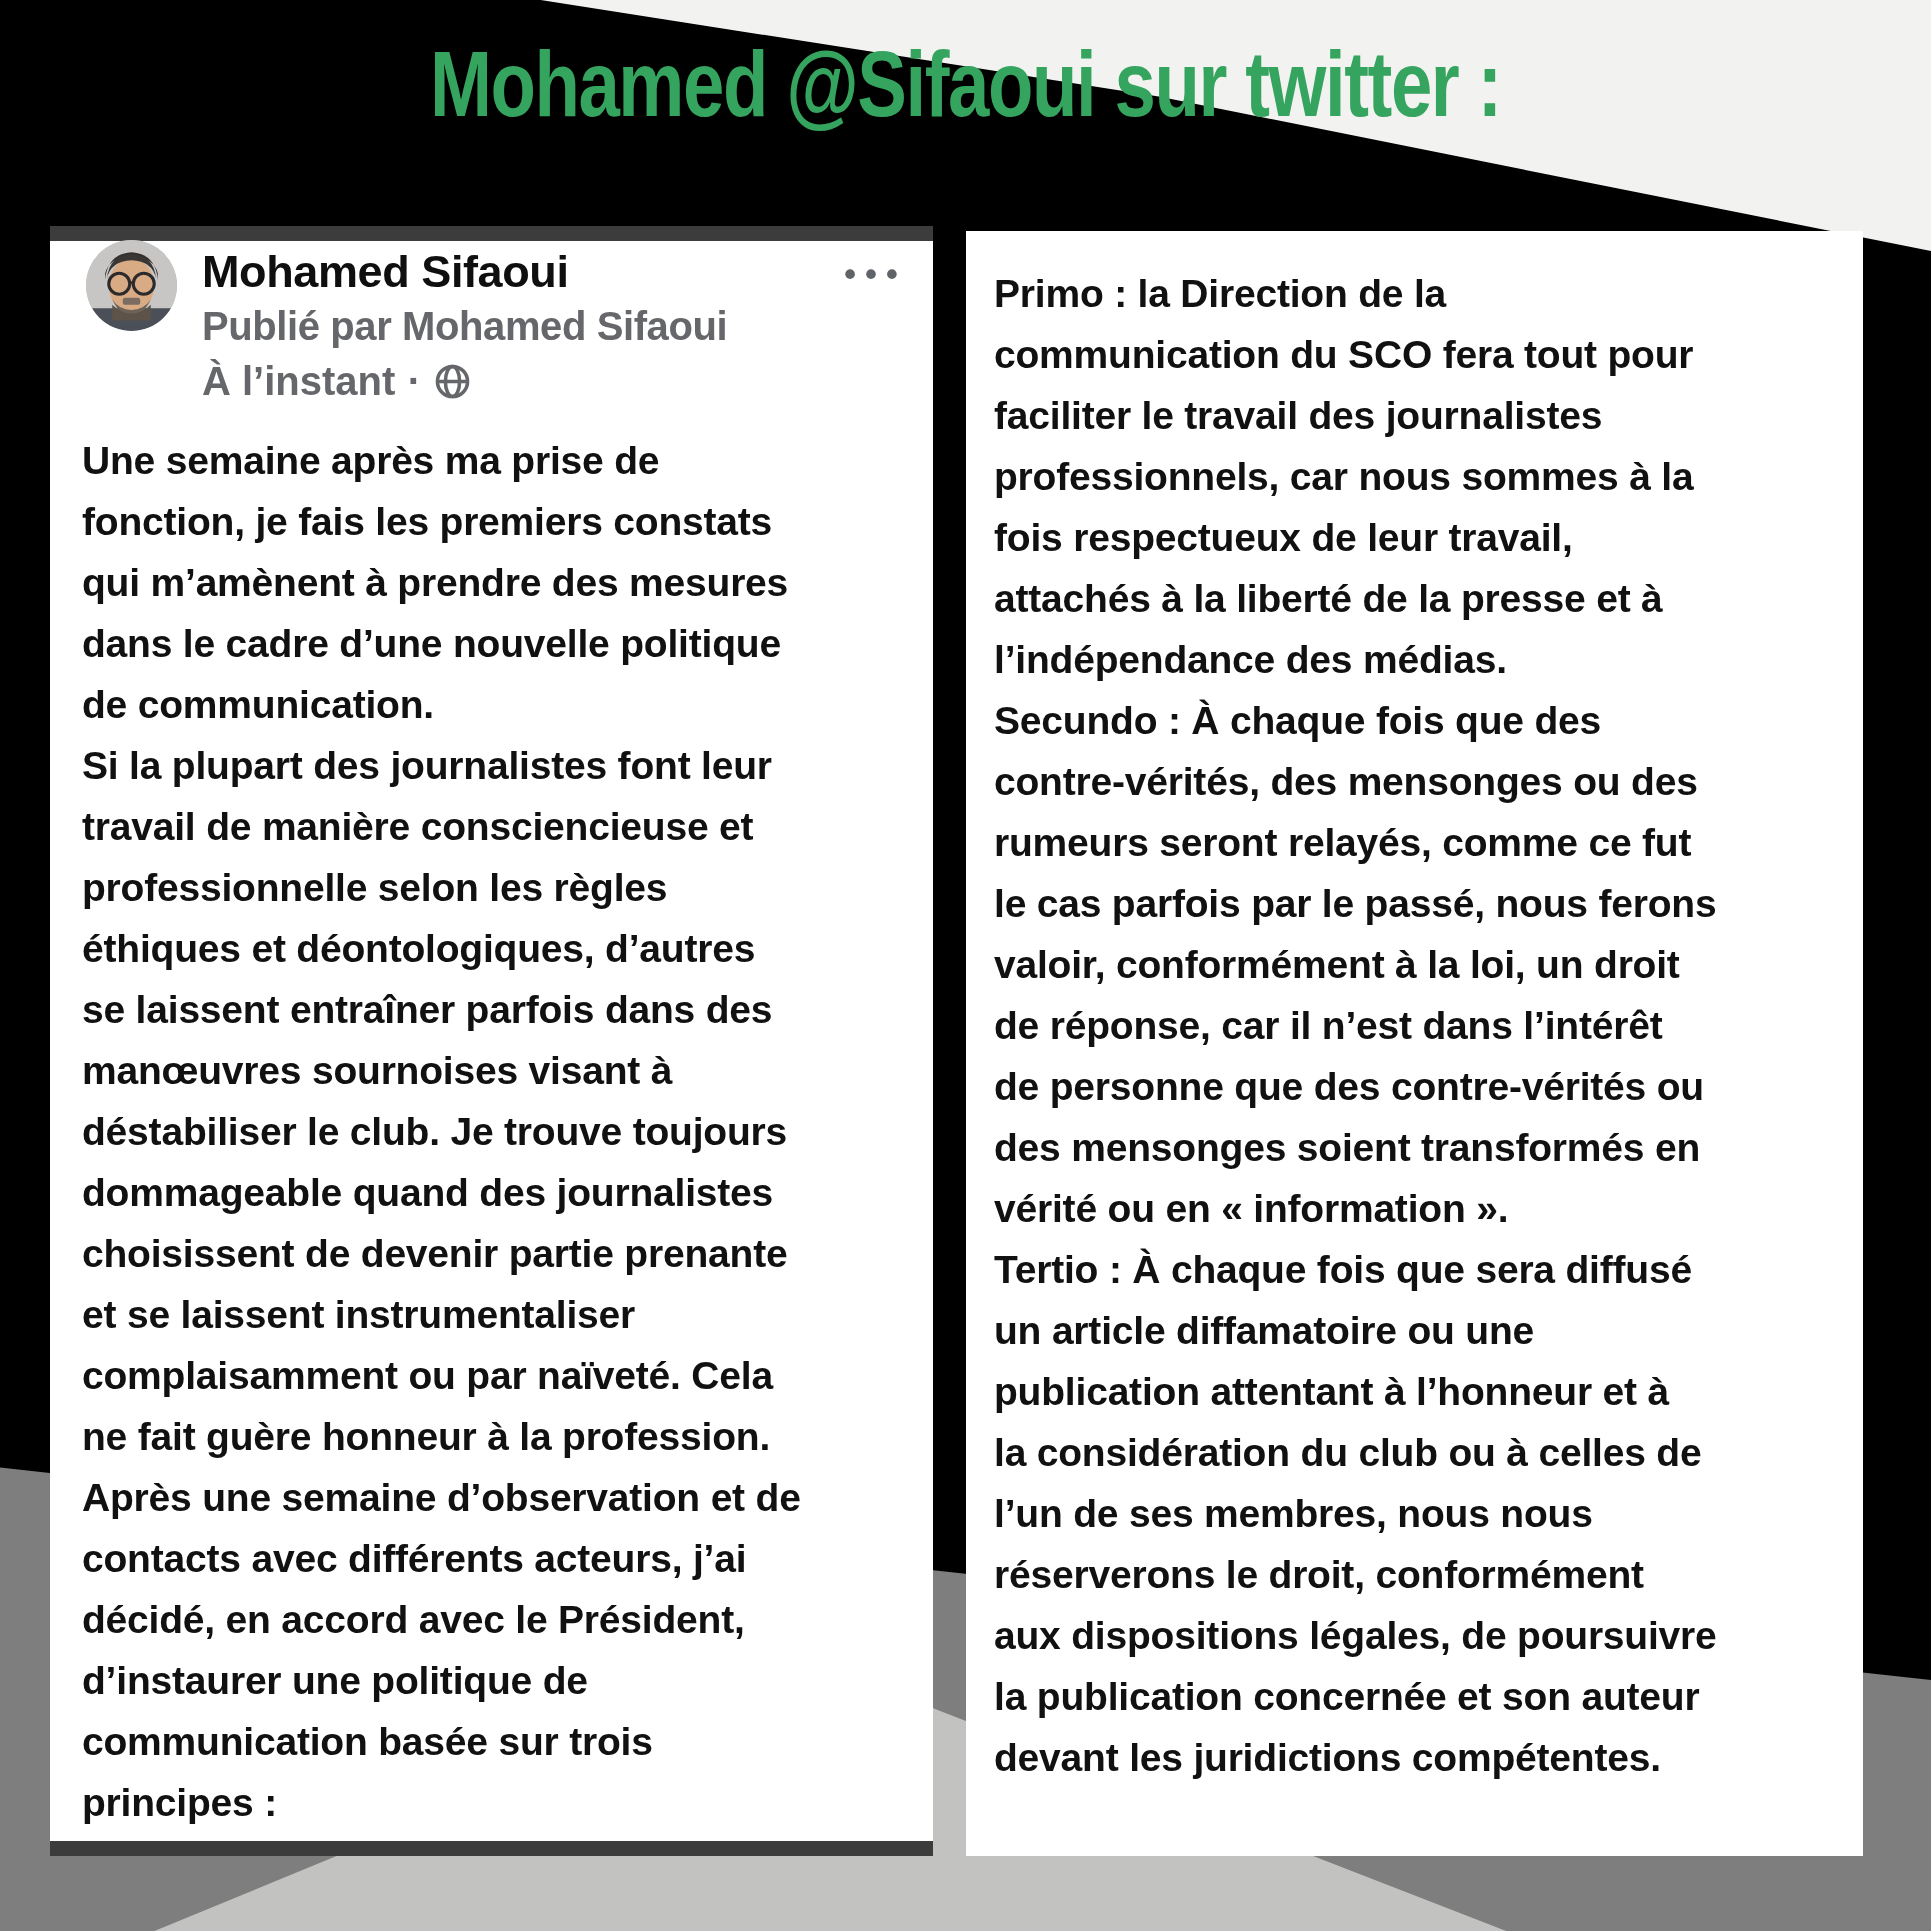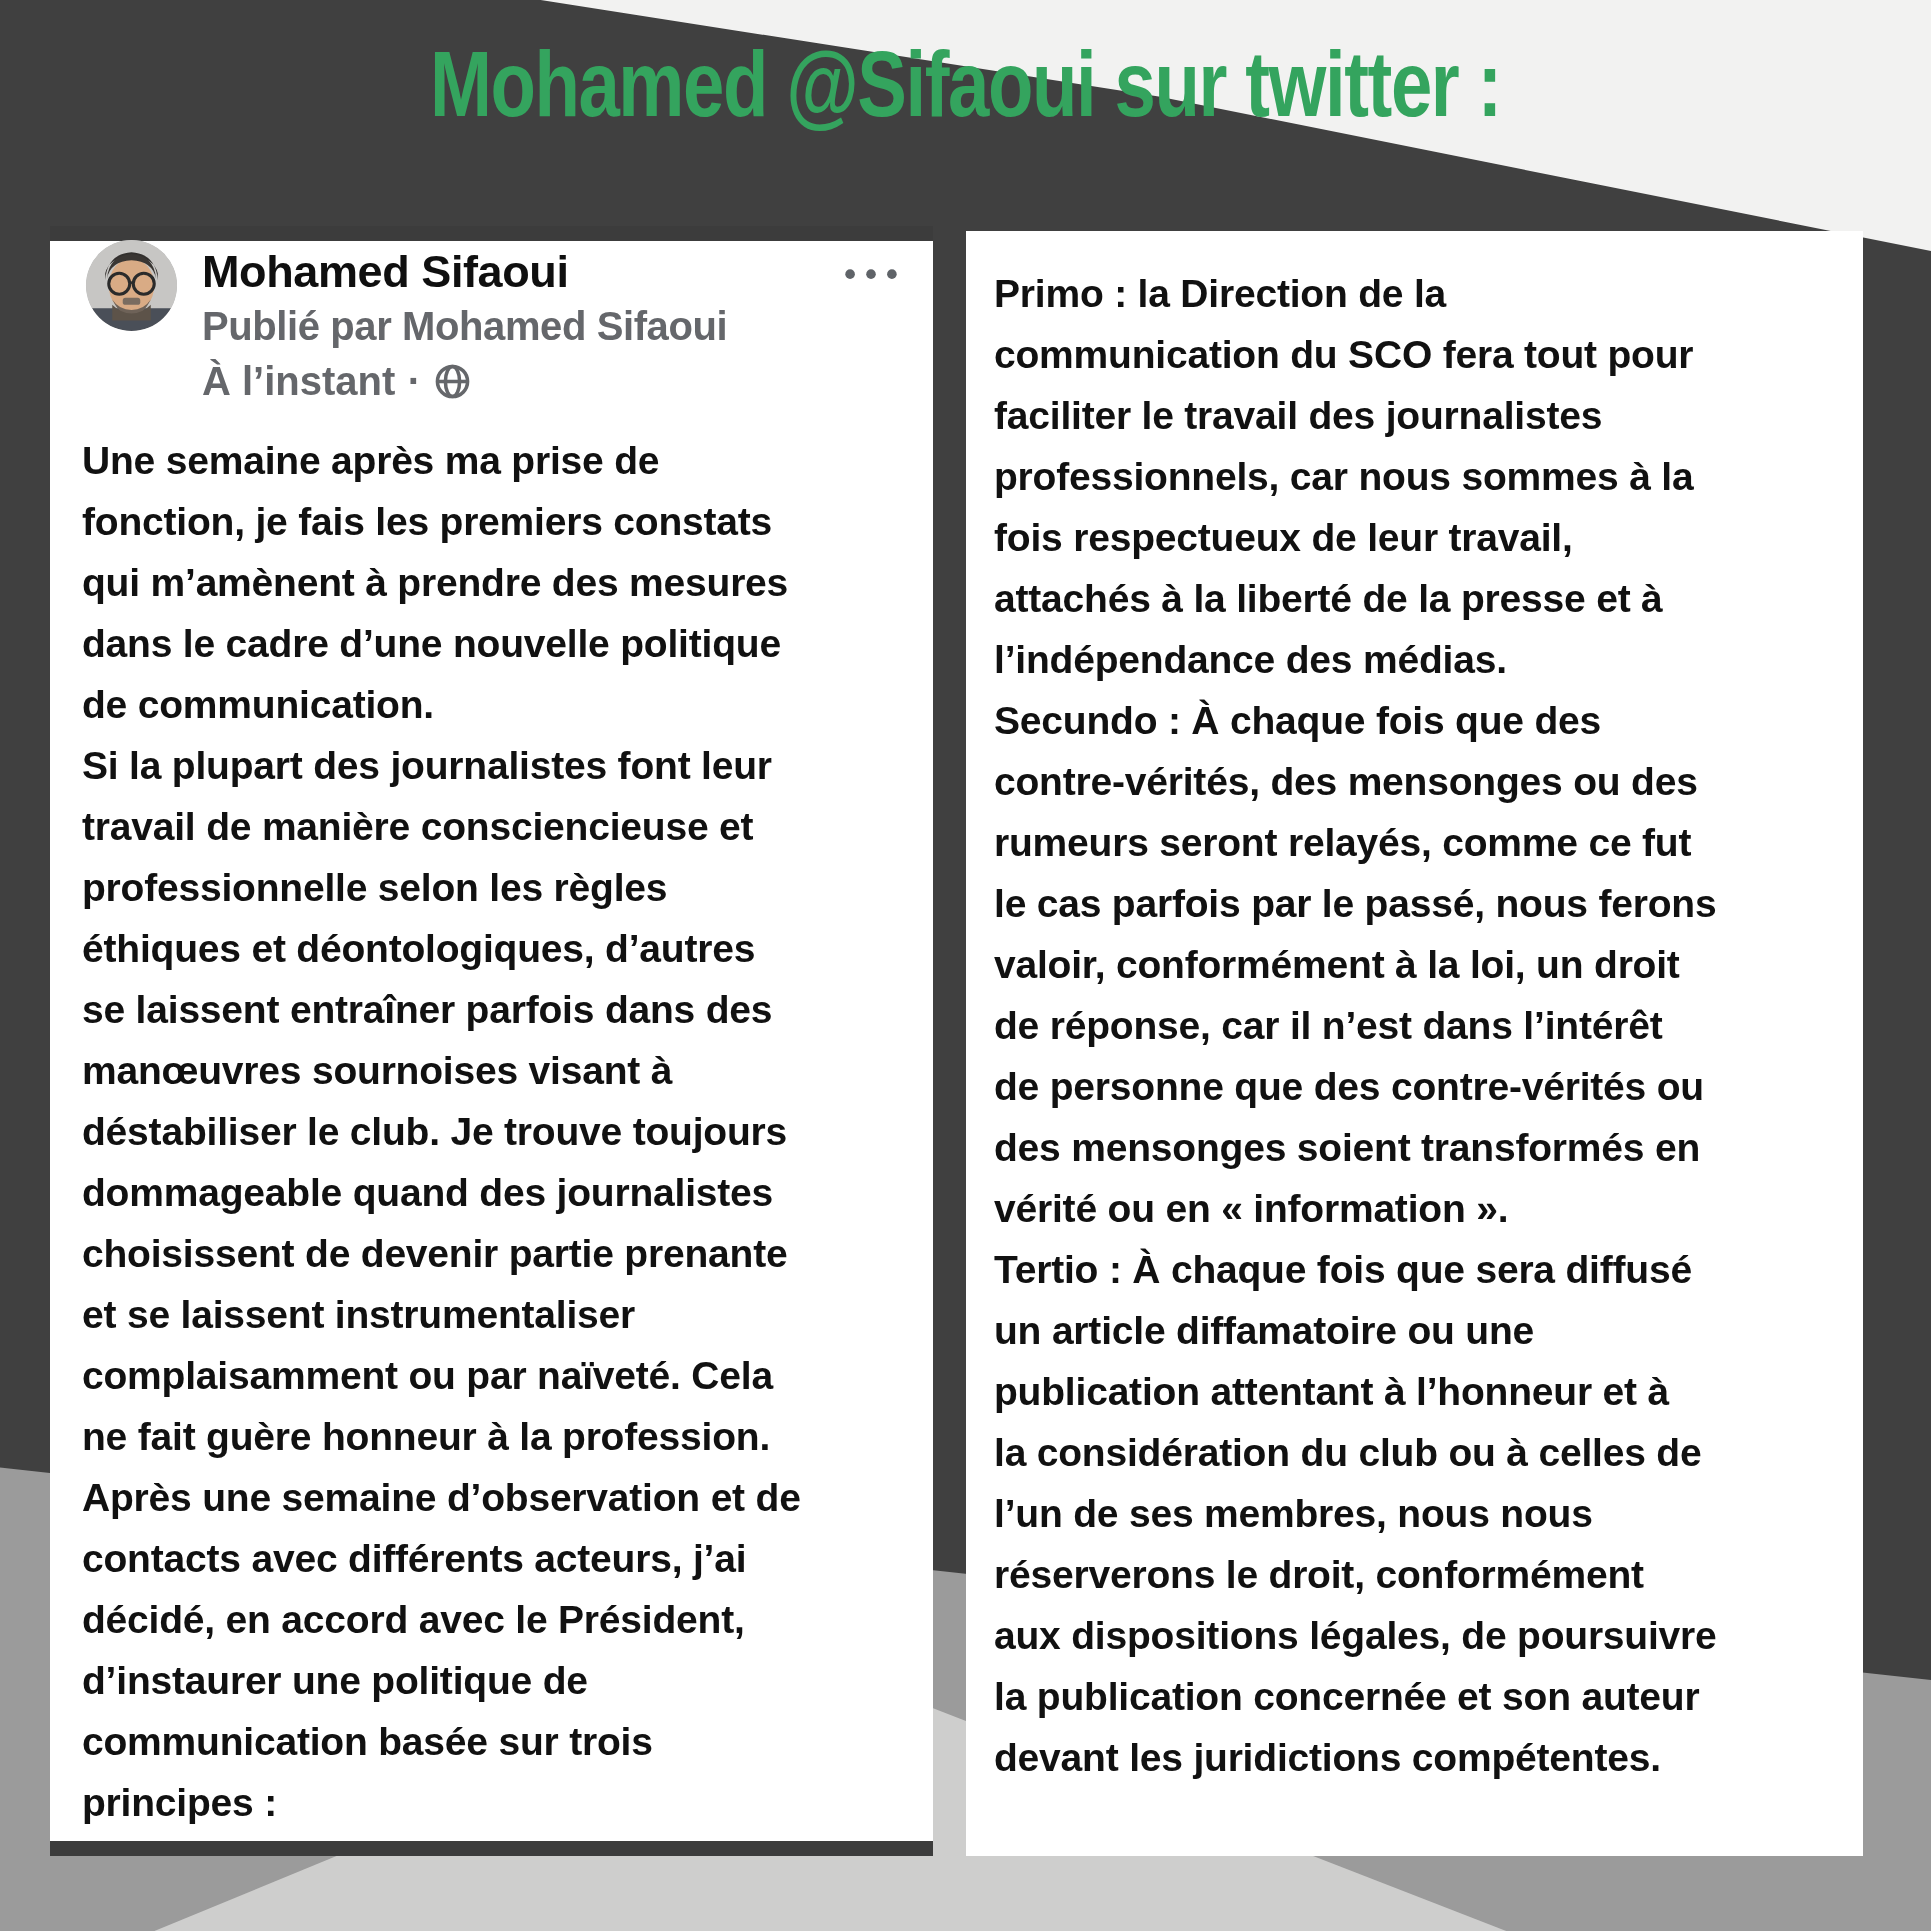--- a/index.html
+++ b/index.html
@@ -1,18 +1,18 @@
 <!DOCTYPE html>
 <html lang="fr" style="font-size:14px"><head>
 <meta charset="utf-8">
 <style>
   html,body{margin:0;padding:0;}
   .stage{
     position:relative;width:1931px;height:1931px;overflow:hidden;
-    background:#404040;
+    background:#000000;
     font-family:"Liberation Sans","DejaVu Sans",sans-serif;
   }
   .bg-poly{position:absolute;inset:0;pointer-events:none;}
   .bg-poly.p1{background:#f2f2f1;clip-path:polygon(28% 0,100% 0,100% 13%,60% 5%);}
   .bg-poly.p2{background:#e5e6e5;opacity:.55;clip-path:polygon(0 76%,100% 87%,100% 100%,0 100%);}
   .bg-poly.p3{background:#f0f0ef;opacity:.6;clip-path:polygon(8% 100%,42% 86%,78% 100%);}
 
   .page-title{
     position:absolute;top:35px;left:0;width:100%;text-align:center;
     color:#34a45e;font-weight:bold;font-size:93px;line-height:98px;

